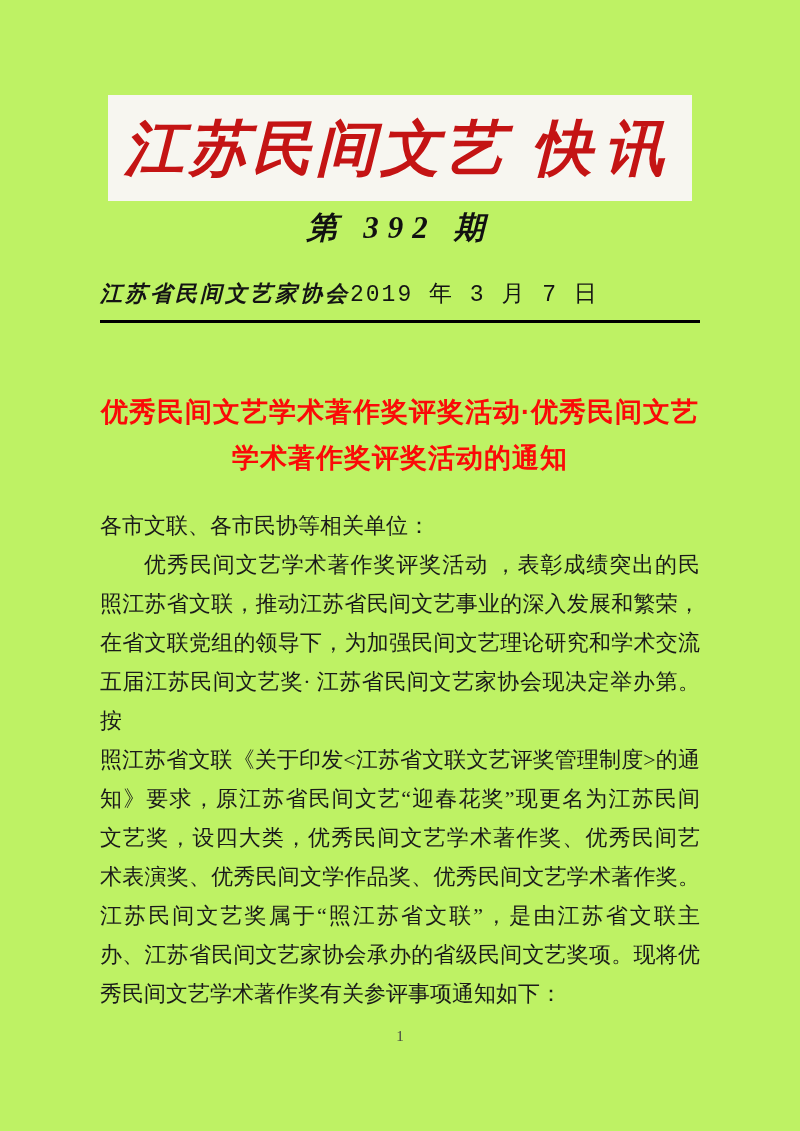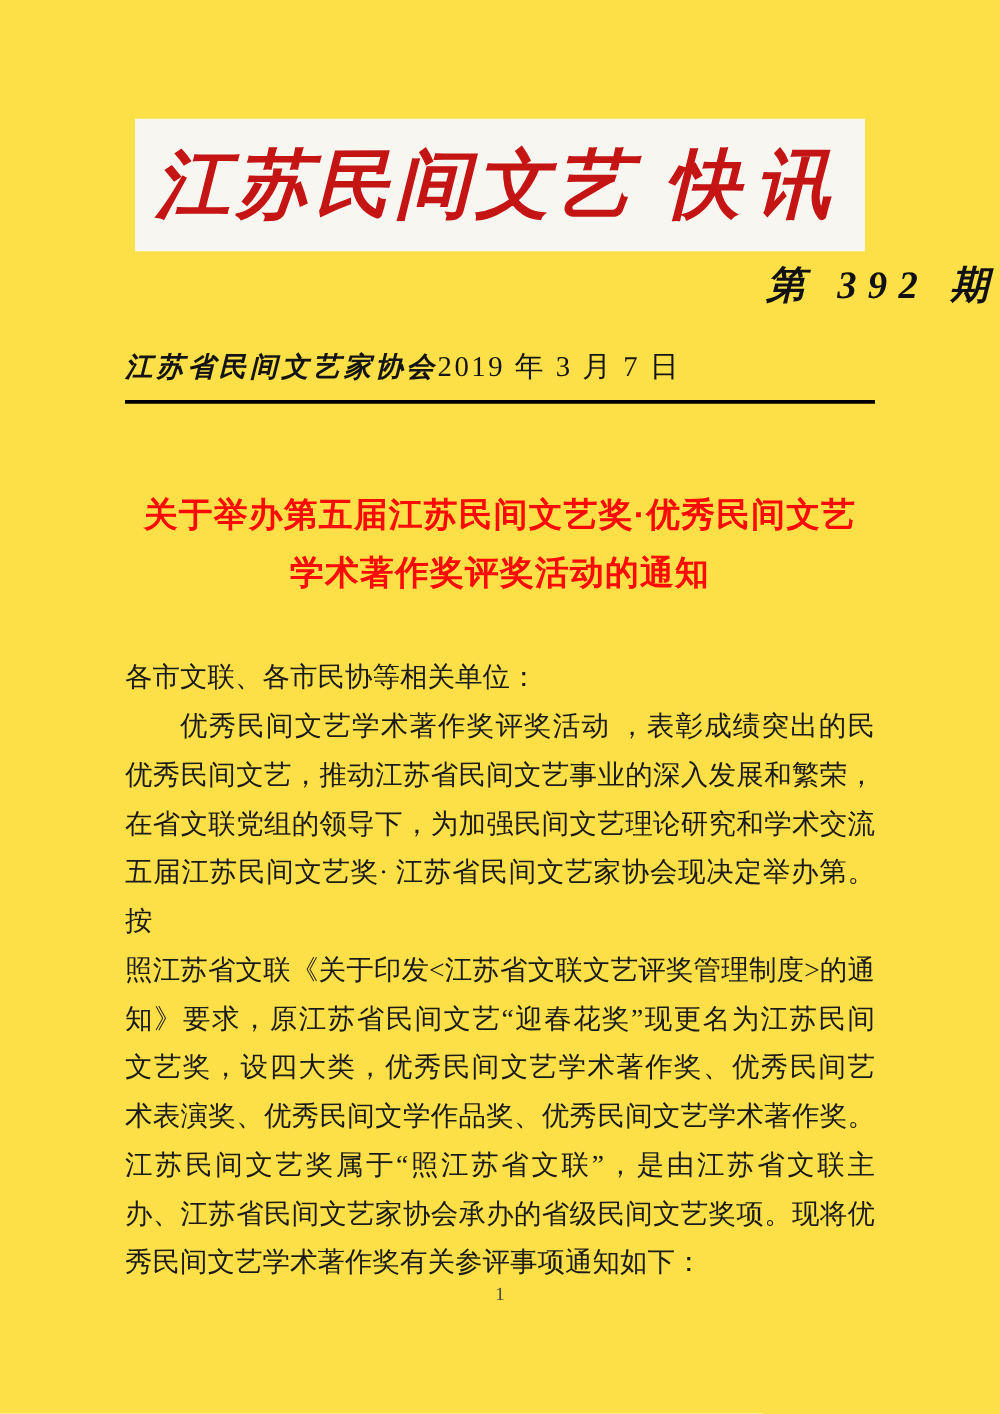--- a/index.html
+++ b/index.html
@@ -3,21 +3,21 @@
 <meta charset="utf-8">
 <style>
   html, body {
     margin: 0;
     padding: 0;
     background: #ffffff;
   }
   .page {
     width: 800px;
     height: 1131px;
-    background: #fde047;
+    background: #bef264;
     position: relative;
     overflow: hidden;
     font-family: "Liberation Serif", "DejaVu Serif", serif;
     color: var(--ink, #141414);
   }
   
   .masthead {
     margin: 95px auto 0;
     width: 584px;
     height: 106px;
@@ -35,21 +35,21 @@
     color: var(--masthead_red, #c41414);
     letter-spacing: 4px;
     white-space: nowrap;
   }
   .masthead-suffix {
     margin-left: 24px;
     letter-spacing: 12px;
   }
   
   .issue {
-    text-align: right;
+    text-align: center;
     font-size: 31px;
     font-weight: bold;
     font-style: italic;
     letter-spacing: 9px;
     margin-top: 5px;
     line-height: 44px;
     color: #111111;
   }
   
   .pub-row {
@@ -59,39 +59,40 @@
   }
   .org {
     font-size: 22px;
     font-weight: bold;
     font-style: italic;
     letter-spacing: 3px;
   }
   .date {
     font-size: 23px;
     letter-spacing: 2px;
+    font-family: Liberation Mono, monospace;
   }
   .rule {
     margin: 11px 100px 0;
     border-bottom: 3px solid #000000;
   }
   
   .notice-title {
     margin: 66px 100px 0;
     text-align: center;
     font-family: "Liberation Sans", "DejaVu Sans", sans-serif;
     font-weight: bold;
     font-size: 27px;
     line-height: 46px;
     color: var(--title_red, #fb0a08);
     letter-spacing: 1px;
   }
   
   .body-text {
-    margin: 41px 100px 0;
+    margin: 25px 100px 0;
     font-size: 22px;
     line-height: 39px;
     color: #1a1a1a;
   }
   .line {
     text-align: justify;
     text-align-last: justify;
   }
   .line.start, .line.end {
     text-align: left;
@@ -125,28 +126,28 @@
   <div class="issue">第 392 期</div>
 
   <div class="pub-row">
     <span class="org">江苏省民间文艺家协会</span>
     <span class="date">2019 年 3 月 7 日</span>
   </div>
 
   <div class="rule"></div>
 
   <div class="notice-title">
-    <div>关于举办第五届江苏民间文艺奖·优秀民间文艺</div>
+    <div>优秀民间文艺学术著作奖评奖活动·优秀民间文艺</div>
     <div>学术著作奖评奖活动的通知</div>
   </div>
 
   <div class="body-text">
     <div class="line start">各市文联、各市民协等相关单位：</div>
     <div class="line indent">优秀民间文艺学术著作奖评奖活动 ，表彰成绩突出的民</div>
-    <div class="line">优秀民间文艺，推动江苏省民间文艺事业的深入发展和繁荣，</div>
+    <div class="line">照江苏省文联，推动江苏省民间文艺事业的深入发展和繁荣，</div>
     <div class="line">在省文联党组的领导下，为加强民间文艺理论研究和学术交流</div>
     <div class="line">五届江苏民间文艺奖· 江苏省民间文艺家协会现决定举办第。按</div>
     <div class="line">照江苏省文联《关于印发&lt;江苏省文联文艺评奖管理制度&gt;的通</div>
     <div class="line">知》要求，原江苏省民间文艺“迎春花奖”现更名为江苏民间</div>
     <div class="line">文艺奖，设四大类，优秀民间文艺学术著作奖、优秀民间艺</div>
     <div class="line">术表演奖、优秀民间文学作品奖、优秀民间文艺学术著作奖。</div>
     <div class="line">江苏民间文艺奖属于“照江苏省文联”，是由江苏省文联主</div>
     <div class="line">办、江苏省民间文艺家协会承办的省级民间文艺奖项。现将优</div>
     <div class="line end">秀民间文艺学术著作奖有关参评事项通知如下：</div>
   </div>

